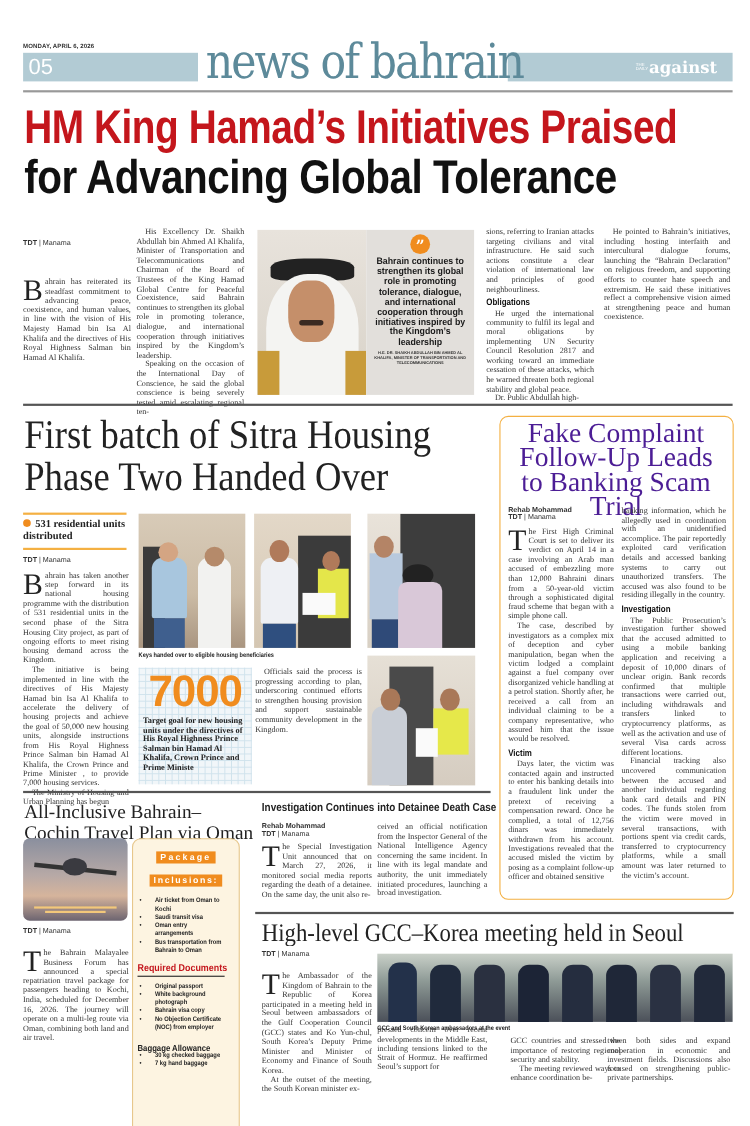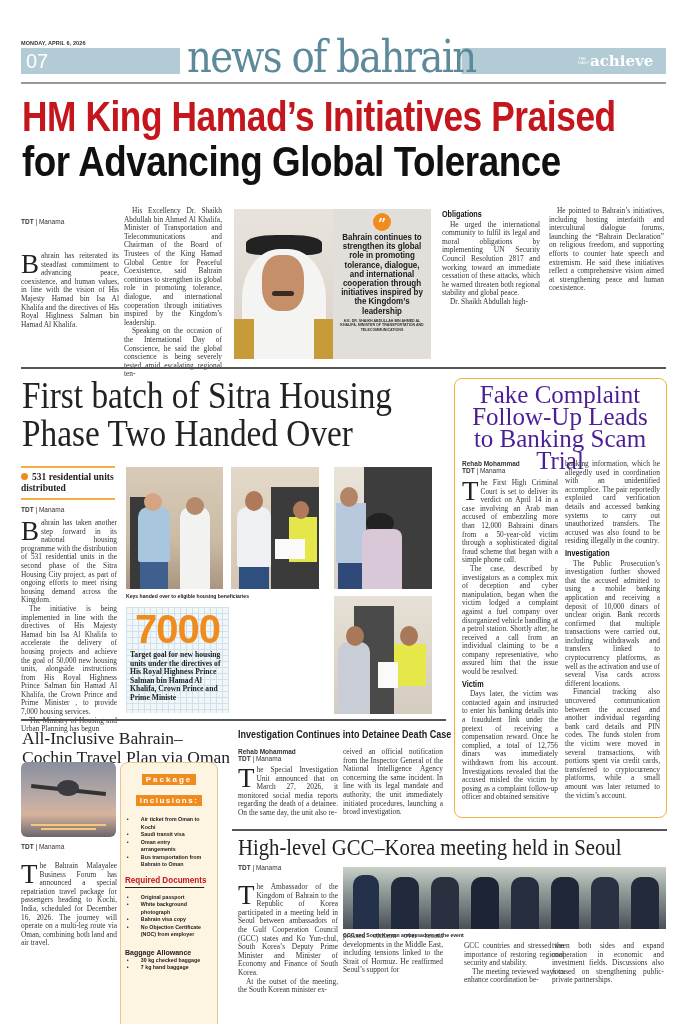--- a/index.html
+++ b/index.html
@@ -22,25 +22,25 @@
   .caption { font-family: "Liberation Sans", sans-serif; font-size: 6px; color: #222; font-weight: bold; transform: scaleX(0.85); transform-origin: left; white-space: nowrap; }
   ul.bul { list-style: none; font-family: "Liberation Sans", sans-serif; font-size: 6px; line-height: 7.5px; color: #222; font-weight: bold; }
   ul.bul li { position: relative; padding-left: 18px; transform: scaleX(0.88); transform-origin: left; }
   ul.bul li::before { content: "•"; position: absolute; left: 2px; }
 </style>
 </head>
 <body>
 
 <div class="abs sans" style="left:21px;top:40px;font-size:5.5px;font-weight:bold;color:#333;letter-spacing:0.1px;">MONDAY, APRIL 6, 2026</div>
 <div class="abs" style="left:21px;top:48px;width:645px;height:26px;background:#b2cbd4;"></div>
-<div class="abs sans" style="left:26px;top:48px;font-size:20px;line-height:26px;color:#fff;font-weight:normal;">07</div>
+<div class="abs sans" style="left:26px;top:48px;font-size:20px;line-height:26px;color:#fff;font-weight:normal;">05</div>
 <div class="abs" style="left:180px;top:35px;width:320px;height:40px;font-family:'DejaVu Serif',serif;font-size:44px;line-height:44px;color:#5d8a9a;font-weight:normal;letter-spacing:-2px;transform:scaleX(0.88);transform-origin:left;background:#fff;padding:0 8px;white-space:nowrap;">news of bahrain</div>
 <div class="abs" style="left:578px;top:52px;display:flex;align-items:center;gap:2px;">
   <span style="font-family:'Liberation Sans',sans-serif;font-size:4px;color:#fff;width:10px;line-height:4px;">THE DAILY</span>
-  <span style="font-family:'DejaVu Serif',serif;font-weight:bold;font-size:15px;color:#fff;">achieve</span>
+  <span style="font-family:'DejaVu Serif',serif;font-weight:bold;font-size:15px;color:#fff;">against</span>
 </div>
 <div class="abs" style="left:21px;top:82px;width:645px;height:2px;background:#999;"></div>
 
 <div class="abs cond" style="left:22px;top:94px;font-size:43px;line-height:44px;font-weight:bold;color:#c4161c;white-space:nowrap;transform:scaleX(0.82);transform-origin:left;letter-spacing:-0.5px;">HM King Hamad’s Initiatives Praised</div>
 <div class="abs cond" style="left:22px;top:138px;font-size:43px;line-height:46px;font-weight:bold;color:#111;white-space:nowrap;transform:scaleX(0.855);transform-origin:left;letter-spacing:-0.5px;">for Advancing Global Tolerance</div>
 
 <div class="abs" style="left:21px;top:212px;width:77px;">
   <div class="byline" style="margin-top:6px;"><b>TDT</b> | <span>Manama</span></div>
 </div>
 <div class="abs body-txt" style="left:21px;top:252px;width:98px;">
@@ -59,23 +59,24 @@
   <div style="position:absolute;left:0px;top:110px;width:20px;height:40px;background:#c89b3a;"></div>
   <div style="position:absolute;left:80px;top:110px;width:19px;height:40px;background:#c89b3a;"></div>
 </div>
 <div class="abs" style="left:333px;top:209px;width:98px;height:150px;background:#e2dfdb;">
   <div style="margin:4px auto 0;width:18px;height:18px;border-radius:50%;background:#f08c1e;color:#fff;font-family:'DejaVu Serif',serif;font-weight:bold;font-size:14px;line-height:22px;text-align:center;">”</div>
   <div style="font-family:'Liberation Sans',sans-serif;font-weight:bold;font-size:8.6px;line-height:9.2px;text-align:center;color:#1a1a1a;padding:2px 1px 0;transform:scaleX(0.93);">Bahrain continues to strengthen its global role in promoting tolerance, dialogue, and international cooperation through initiatives inspired by the Kingdom’s leadership</div>
   <div style="font-family:'Liberation Sans',sans-serif;font-weight:bold;font-size:3.6px;line-height:4.6px;text-align:center;color:#333;padding:3px 3px 0;">H.E. DR. SHAIKH ABDULLAH BIN AHMED AL KHALIFA, MINISTER OF TRANSPORTATION AND TELECOMMUNICATIONS</div>
 </div>
 
 <div class="abs body-txt" style="left:442px;top:207px;width:98px;">
+  <p class="first">sions, referring to Iranian attacks targeting civilians and vital infrastructure. He said such actions constitute a clear violation of international law and principles of good neighbourliness.</p>
   <div class="subhead">Obligations</div>
   <p>He urged the international community to fulfil its legal and moral obligations by implementing UN Security Council Resolution 2817 and working toward an immediate cessation of these attacks, which he warned threaten both regional stability and global peace.</p>
-  <p>Dr. Shaikh Abdullah high-</p>
+  <p>Dr. Public Abdullah high-</p>
 </div>
 <div class="abs body-txt" style="left:549px;top:207px;width:115px;">
   <p>He pointed to Bahrain’s initiatives, including hosting interfaith and intercultural dialogue forums, launching the “Bahrain Declaration” on religious freedom, and supporting efforts to counter hate speech and extremism. He said these initiatives reflect a comprehensive vision aimed at strengthening peace and human coexistence.</p>
 </div>
 <div class="rule" style="left:21px;top:367px;width:645px;"></div>
 
 <div class="abs serif" style="left:22px;top:376px;font-size:37px;line-height:40px;color:#222;white-space:nowrap;transform:scaleX(0.9);transform-origin:left;">First batch of Sitra Housing</div>
 <div class="abs serif" style="left:22px;top:414px;font-size:37px;line-height:40px;color:#222;white-space:nowrap;transform:scaleX(0.9);transform-origin:left;">Phase Two Handed Over</div>
 
 <div class="abs" style="left:21px;top:466px;width:94px;">
@@ -121,20 +122,21 @@
   <div style="position:absolute;left:66px;top:30px;width:18px;height:20px;background:#a97858;border-radius:50%;"></div>
   <div style="position:absolute;left:44px;top:66px;width:20px;height:26px;background:#fafafa;"></div>
 </div>
 <div class="abs caption" style="left:126px;top:593px;">Keys handed over to eligible housing beneficiaries</div>
 
 <div class="abs" style="left:126px;top:607px;width:103px;height:106px;background-color:#f1f6f9;background-image:linear-gradient(#cfe2ec 1px,transparent 1px),linear-gradient(90deg,#cfe2ec 1px,transparent 1px);background-size:6px 6px;">
   <div style="text-align:center;font-family:'Liberation Sans',sans-serif;font-weight:bold;font-size:40px;line-height:40px;color:#f08c1e;margin-top:2px;letter-spacing:-1px;">7000</div>
   <div style="text-align:left;font-family:'Liberation Serif',serif;font-weight:bold;font-size:7.6px;line-height:8.6px;color:#222;padding:2px 4px 0;">Target goal for new housing units under the directives of His Royal Highness Prince Salman bin Hamad Al Khalifa, Crown Prince and Prime Ministe</div>
 </div>
 <div class="abs body-txt" style="left:232px;top:607px;width:97px;">
+  <p>Officials said the process is progressing according to plan, underscoring continued efforts to strengthen housing provision and support sustainable community development in the Kingdom.</p>
 </div>
 <div class="rule" style="left:21px;top:719px;width:425px;"></div>
 
 <div class="abs" style="left:454px;top:378px;width:213px;height:440px;border:1px solid #f4b042;border-radius:8px;"></div>
 <div class="abs serif" style="left:462px;top:384px;width:196px;text-align:center;font-size:25px;line-height:22px;color:#4c1d95;">Fake Complaint Follow-Up Leads to Banking Scam Trial</div>
 <div class="abs" style="left:462px;top:460px;">
   <div class="byline" style="font-weight:bold;">Rehab Mohammad</div>
   <div class="byline"><b>TDT</b> | <span>Manama</span></div>
 </div>
 <div class="abs body-txt" style="left:462px;top:479px;width:96px;">

